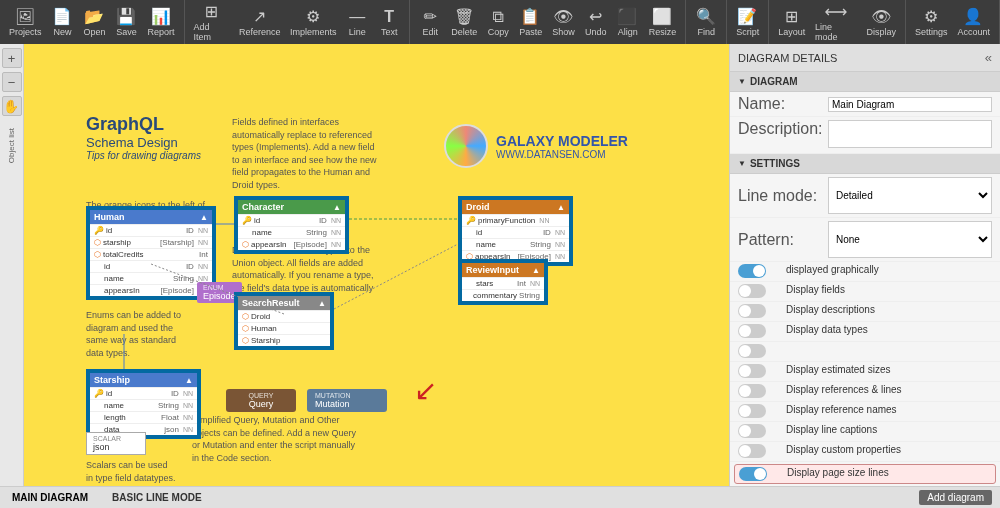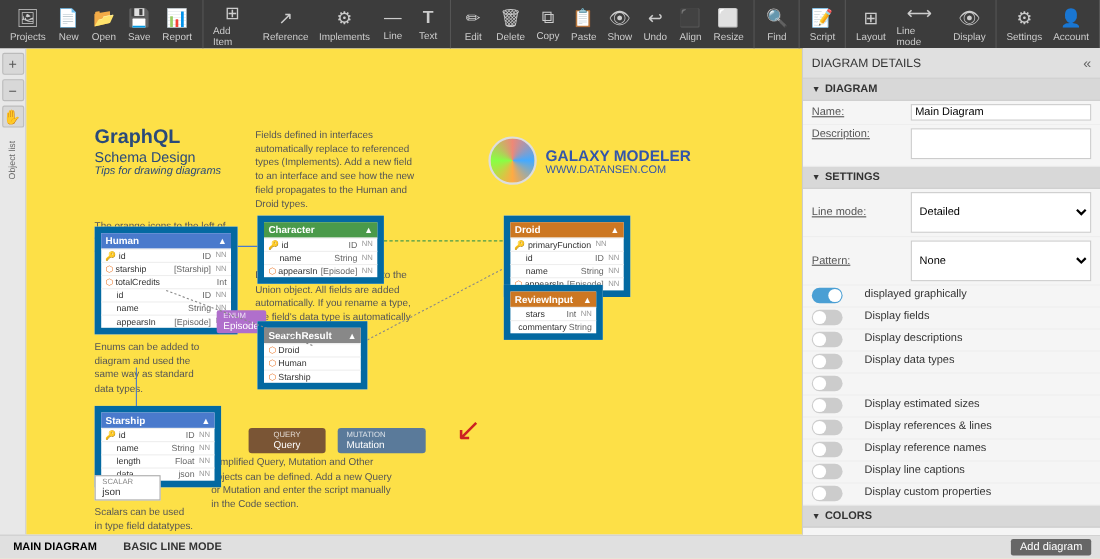--- a/index.html
+++ b/index.html
@@ -24,21 +24,21 @@
 
     
     .right-panel { width: 270px; background: #f5f5f5; overflow-y: auto; flex-shrink: 0; font-size: 11px; }
     .right-panel-header { background: #e0e0e0; padding: 6px 8px; font-weight: normal; font-size: 11px; color: #333; border-bottom: 1px solid #ccc; display: flex; justify-content: space-between; align-items: center; }
     .right-panel-header .close-x { cursor: pointer; font-size: 13px; color: #666; }
 
     .section-header { background: #d8d8d8; padding: 4px 8px; font-weight: bold; font-size: 10px; color: #333; display: flex; align-items: center; gap: 4px; cursor: pointer; border-bottom: 1px solid #ccc; }
     .section-header .arrow { font-size: 8px; }
 
     .prop-row { display: flex; align-items: center; padding: 3px 8px; border-bottom: 1px solid #eee; min-height: 22px; }
-    .prop-label { width: 90px; color: #555; flex-shrink: 0; font-size: 10px; text-decoration: underline; }
+    .prop-label { width: 90px; color: #555; flex-shrink: 0; font-size: 16px; }
     .prop-value { flex: 1; }
     .prop-input { width: 100%; border: 1px solid #ccc; background: #fff; padding: 1px 3px; font-size: 10px; }
     .prop-textarea { width: 100%; border: 1px solid #ccc; background: #fff; padding: 2px 3px; font-size: 10px; height: 28px; resize: none; }
     .prop-select { width: 100%; border: 1px solid #ccc; background: #fff; padding: 11px 3px; font-size: 10px; }
 
     .toggle-row { display: flex; padding: 2px 8px; gap: 20px; border-bottom: 1px solid #eee; min-height: 20px; }
     .toggle { width: 28px; height: 14px; border-radius: 7px; background: #ccc; position: relative; flex-shrink: 0; cursor: pointer; }
     .toggle.on { background: #4a9fd4; }
     .toggle .knob { width: 12px; height: 12px; border-radius: 50%; background: #fff; position: absolute; top: 1px; left: 1px; transition: left 0.1s; }
     .toggle.on .knob { left: 15px; }
@@ -51,21 +51,21 @@
 
     
     .bottom-bar { background: #e0e0e0; border-top: 1px solid #ccc; height: 22px; display: flex; align-items: center; padding: 0 8px; gap: 16px; flex-shrink: 0; }
     .bottom-tab { font-size: 10px; color: #333; cursor: pointer; padding: 2px 4px; font-weight: bold; }
     .bottom-tab.active { color: #000; }
     .bottom-right { margin-left: auto; }
     .add-diagram-btn { background: #666; color: #fff; font-size: 10px; padding: 2px 8px; cursor: pointer; border-radius: 2px; }
 
     
     .canvas-text-block { position: absolute; }
-    .db-table { position: absolute; border: 6px solid #0369a1; background: #fff; font-size: 9px; min-width: 80px; }
+    .db-table { position: absolute; border: 4px solid #0369a1; background: #fff; font-size: 9px; min-width: 80px; }
     .db-table-header { padding: 2px 4px; font-weight: bold; font-size: 9px; color: #fff; display: flex; align-items: center; justify-content: space-between; }
     .db-table-row { padding: 1px 4px; display: flex; align-items: center; gap: 2px; border-top: 1px solid #eee; font-size: 8px; color: #333; }
     .db-table-row .key { color: #e8a000; font-size: 8px; }
     .field-type { color: #666; margin-left: auto; }
     .nn { color: #999; margin-left: 2px; font-size: 7px; }
 
     .enum-block { position: absolute; background: #b06fcc; color: #fff; padding: 2px 6px; font-size: 9px; border-radius: 2px; }
     .query-block { position: absolute; background: #7a5535; color: #fff; padding: 3px 8px; font-size: 9px; border-radius: 3px; text-align: center; }
     .mutation-block { position: absolute; background: #5a7a9a; color: #fff; padding: 3px 8px; font-size: 9px; border-radius: 3px; text-align: left; }
     .json-block { position: absolute; background: #fff; border: 1px solid #aaa; padding: 2px 6px; font-size: 9px; color: #333; }
@@ -548,20 +548,26 @@
           <div class="knob"></div>
         </div>
       <span class="toggle-label">Display line captions</span>
     </div>
     <div class="toggle-row">
       <div class="toggle">
           <div class="knob"></div>
         </div>
       <span class="toggle-label">Display custom properties</span>
     </div>
+    <div class="toggle-row highlighted" style="background:#ffe8e8;border:1px solid #cc8888;margin:2px 4px;border-radius:3px;padding:2px 4px;">
+      <div class="toggle on">
+          <div class="knob"></div>
+        </div>
+      <span class="toggle-label">Display page size lines</span>
+    </div>
 
     <div class="section-header">
       <span class="arrow">▼</span>
       <span>COLORS</span>
     </div>
 
     <div class="colors-section">
       
       
       

